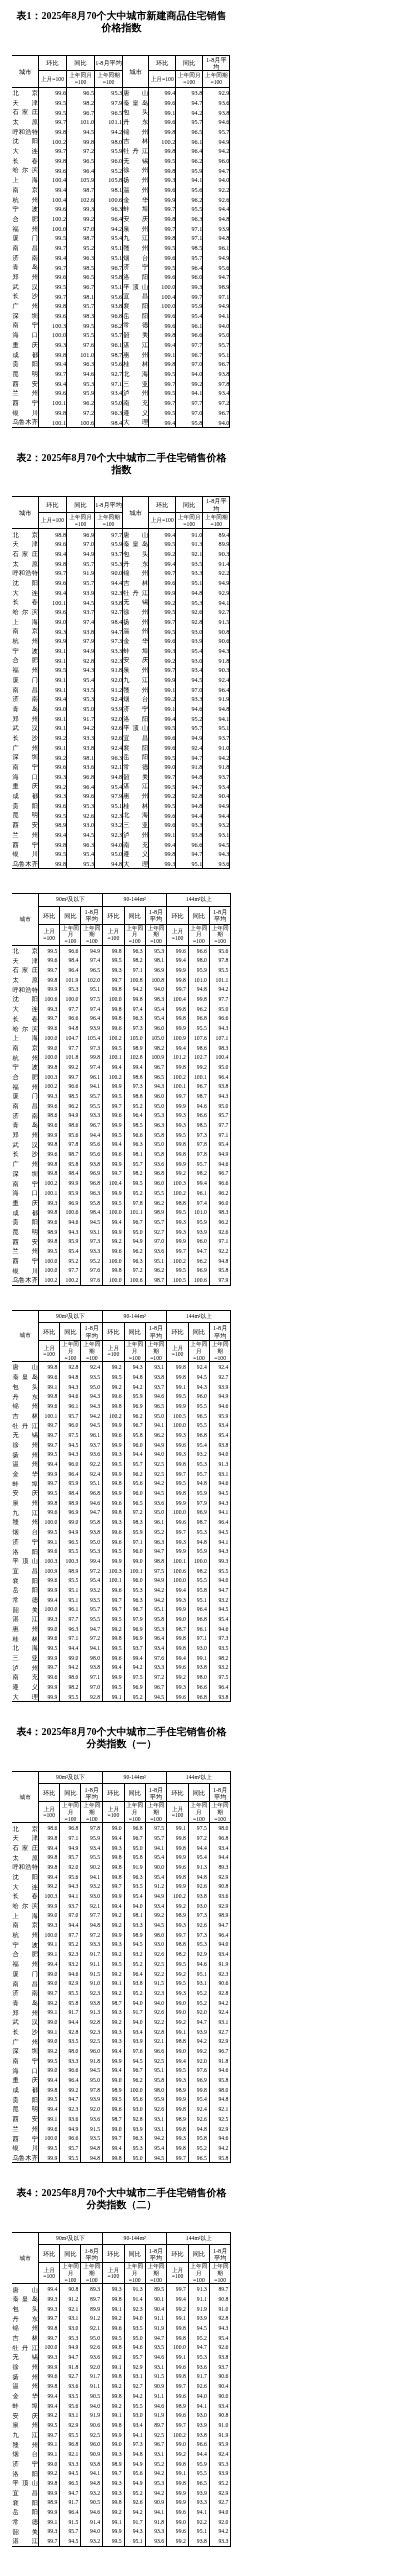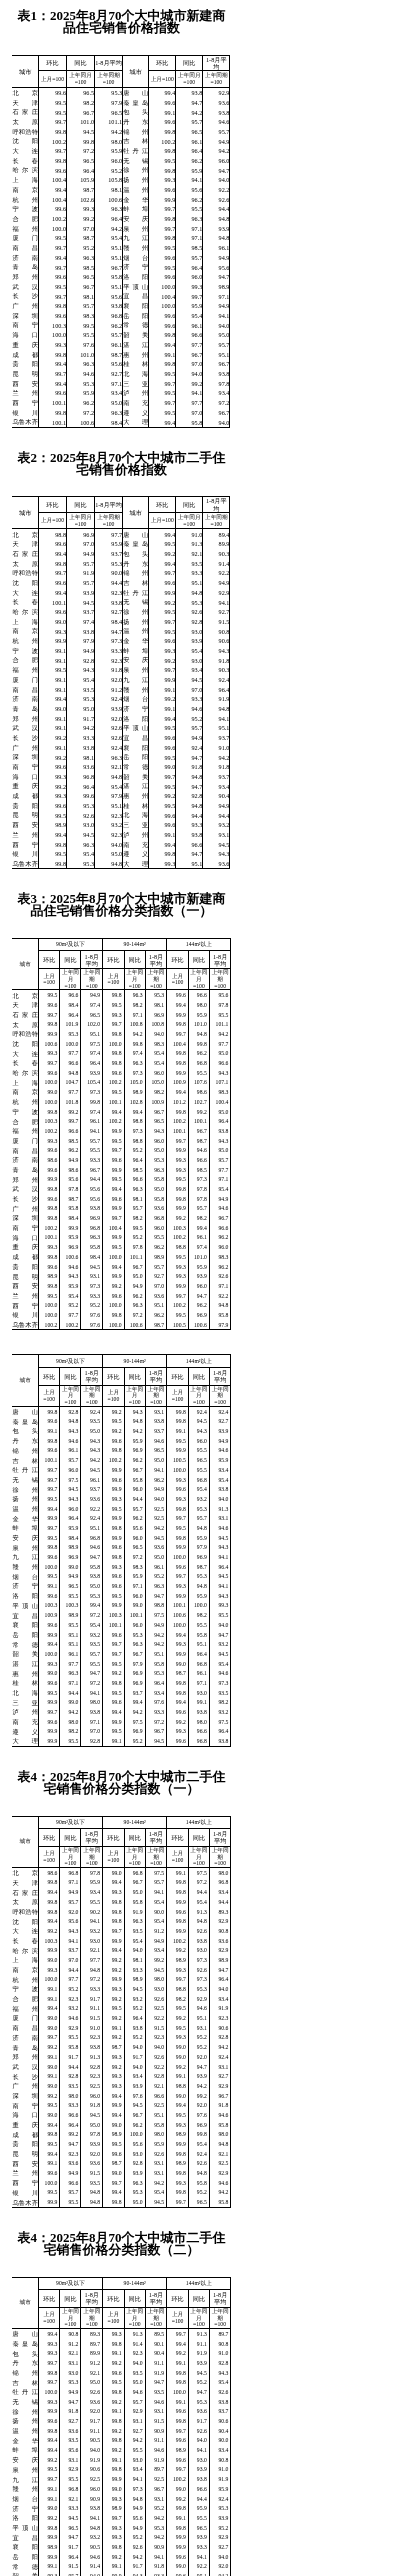--- a/index.html
+++ b/index.html
@@ -1,19 +1,19 @@
 <!DOCTYPE html>
 <html style="font-size:8.2px"><head>
 <meta charset="utf-8">
 <style>
   html,body{margin:0;padding:0;background:#ffffff;}
   body{width:408px;color:#000;font-family:"Liberation Serif","DejaVu Serif",serif;}
   .page{padding:10.3px 0 15.5px 12.4px;}
   section.tbl-block{margin:0 0 24px 0;}
-  .tbl-title{width:218px;text-align:center;font-size:13px;font-weight:bold;margin:0 0 20.6px 0;line-height:12px;font-family:"Liberation Serif","DejaVu Serif",serif;}
+  .tbl-title{width:218px;text-align:center;font-size:10px;font-weight:bold;margin:0 0 20.6px 0;line-height:12px;font-family:"Liberation Serif","DejaVu Serif",serif;}
   table.stat{border-collapse:collapse;table-layout:fixed;width:218px;border-top:1.5px solid #000;border-bottom:1.5px solid #000;}
   table.stat th, table.stat td{border-right:0.5px solid #000;font-weight:normal;vertical-align:middle;padding:0;}
   table.stat thead th{border-bottom:0.5px solid #000;text-align:center;white-space:pre-line;}
   table.stat thead tr.h1 th{height:11.3px;font-size:6.2px;line-height:7.2px;}
   table.stat thead tr.h2 th{height:15.5px;font-size:5.7px;line-height:6.7px;}
   table.stat.size thead tr.h1 th{height:11.3px;font-size:5.7px;}
   table.stat.size thead tr.hm th{height:17px;font-size:6.2px;line-height:7.2px;}
   table.stat.size thead tr.h2 th{height:17px;}
   table.stat tbody td{height:9.7px;}
   td.num{text-align:right;padding-right:3.1px;font-size:6.2px;}
@@ -1523,21 +1523,20 @@
             </td>
             <td class="num">99.3</td>
             <td class="num">95.1</td>
             <td class="num">93.6</td>
           </tr>
         </tbody>
       </table>
   </section>
 
   <section class="tbl-block">
-    <h2 class="tbl-title">表3：2025年8月70个大中城市新建商品住宅销售价格分类指数（一）</h2>
     <table class="stat size">
         <colgroup>
           <col style="width:26px">
           <col style="width:21.6px">
           <col style="width:21px">
           <col style="width:21.6px">
           <col style="width:21.6px">
           <col style="width:21px">
           <col style="width:21.6px">
           <col style="width:21.6px">

